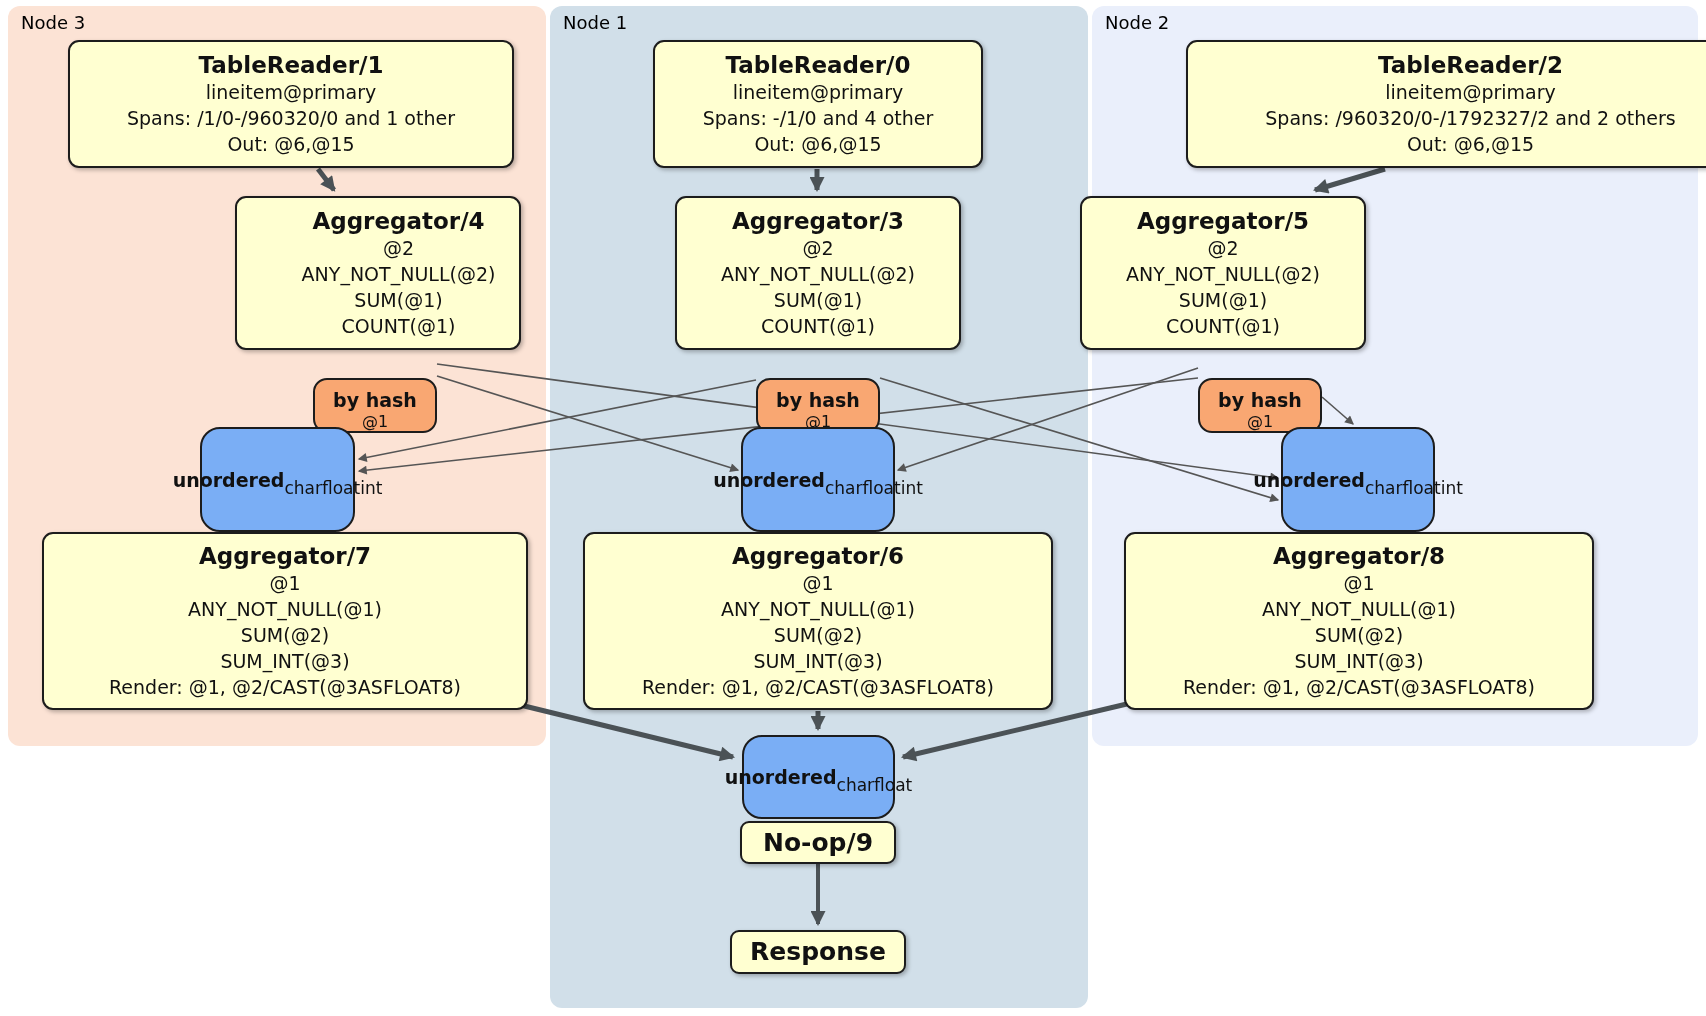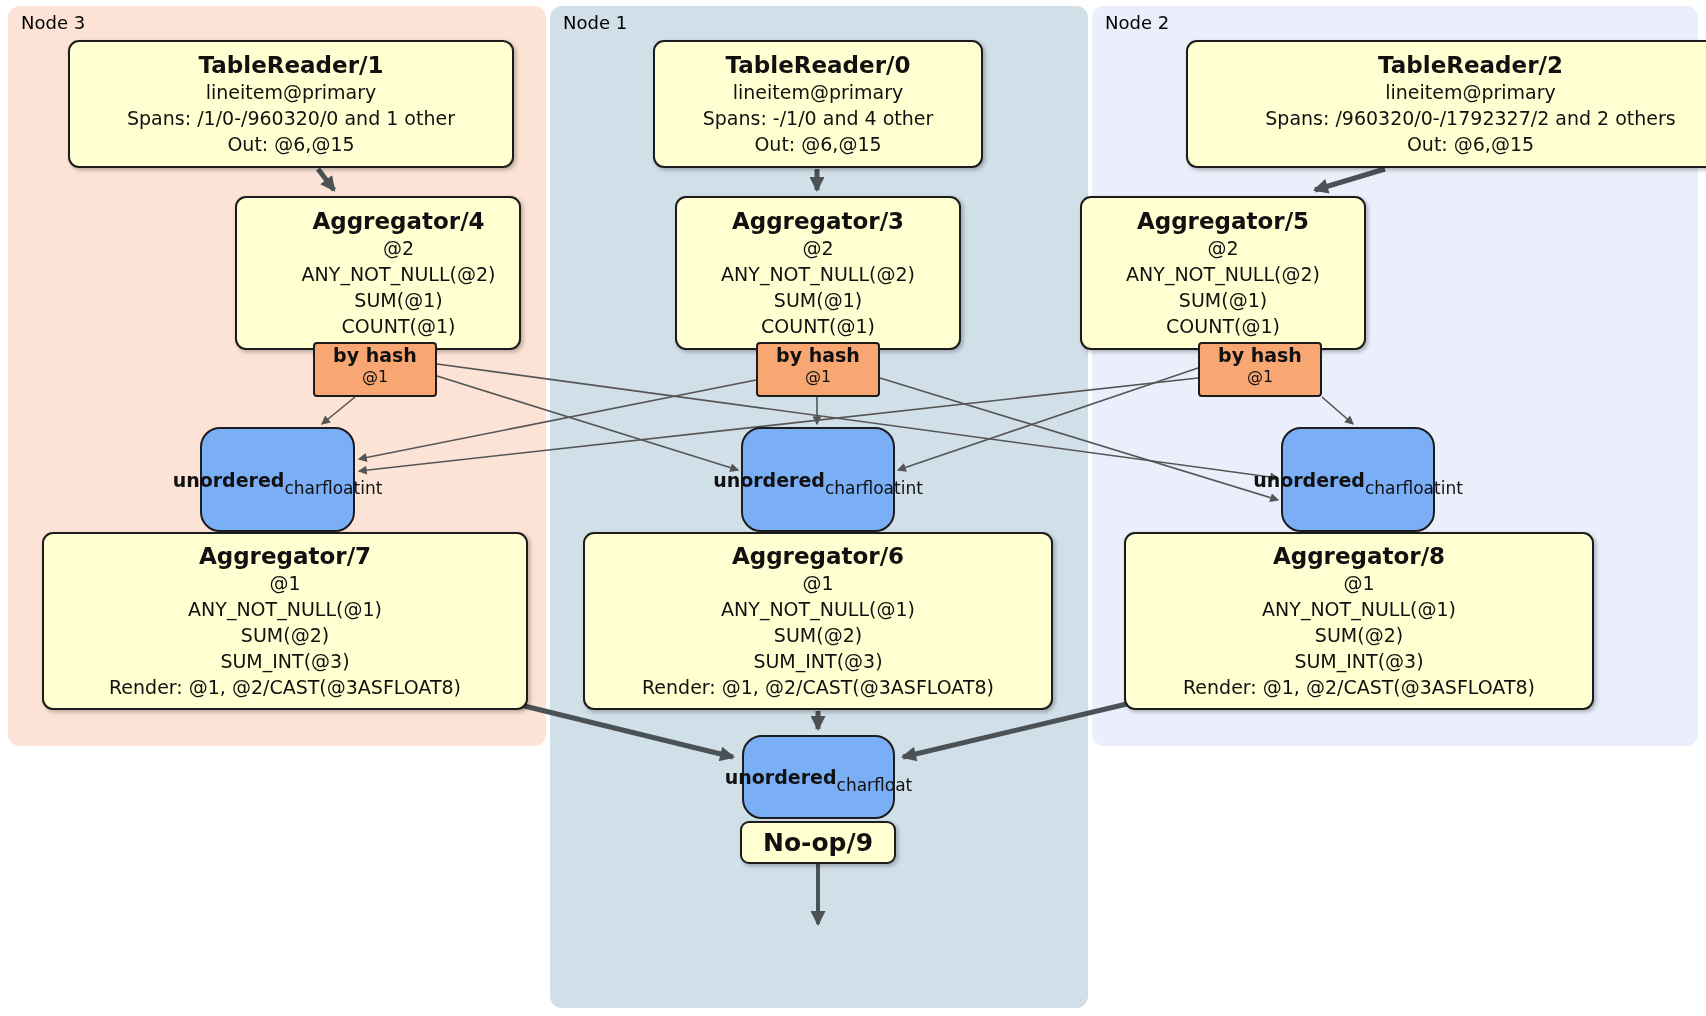--- a/index.html
+++ b/index.html
@@ -14,23 +14,23 @@
   .edge-thin{stroke:var(--thin-edge,#555);stroke-width:1.6;fill:none;}
   .ah-thick{fill:var(--thick-edge,#4b5256);}
   .ah-thin{fill:var(--thin-edge,#555);}
   .box{position:absolute;box-sizing:border-box;display:flex;flex-direction:column;
        justify-content:center;align-items:center;text-align:center;
        background:var(--box-fill,#ffffd1);border:2px solid var(--box-border,#1c1c1c);
        border-radius:11px;z-index:2;box-shadow:2px 2px 4px rgba(0,0,0,.28);}
   .ptitle{font-weight:bold;font-size:23px;line-height:28px;white-space:nowrap;}
   .prow{font-size:19px;line-height:26px;white-space:nowrap;}
   .router{position:absolute;box-sizing:border-box;display:flex;flex-direction:column;
-       justify-content:flex-start;align-items:center;text-align:center;
+       justify-content:flex-end;align-items:center;text-align:center;
        background:var(--router-fill,#f9a772);border:2px solid var(--box-border,#1c1c1c);
-       border-radius:4px;z-index:3;}
+       border-radius:14px;z-index:3;margin-top:36px;}
   .rtitle{font-weight:bold;font-size:19px;line-height:23px;}
   .rsub{font-size:16px;line-height:19px;}
   .sync{position:absolute;box-sizing:border-box;display:flex;flex-direction:row;
        justify-content:center;align-items:center;text-align:center;
        background:var(--sync-fill,#7aaef5);border:2px solid var(--box-border,#1c1c1c);
        border-radius:20px;z-index:3;}
   .stitle{font-weight:bold;font-size:19px;line-height:24px;}
   .srow{font-size:17px;line-height:22px;margin-top:16px;}
   .term{font-weight:bold;font-size:25px;line-height:28px;}
 </style>
@@ -177,14 +177,17 @@
   </div>
 
   <div class="sync" style="left:742px;top:735px;width:153px;height:84px;">
     <div class="stitle">unordered</div>
     <div class="srow">char</div>
     <div class="srow">float</div>
   </div>
   <div class="box" style="left:740px;top:821px;width:156px;height:43px;border-radius:9px;">
     <div class="term">No-op/9</div>
   </div>
+  <div class="box" style="left:730px;top:930px;width:176px;height:44px;border-radius:9px;">
+    <div class="term">Response</div>
+  </div>
 
 </div>
 
 </body></html>

